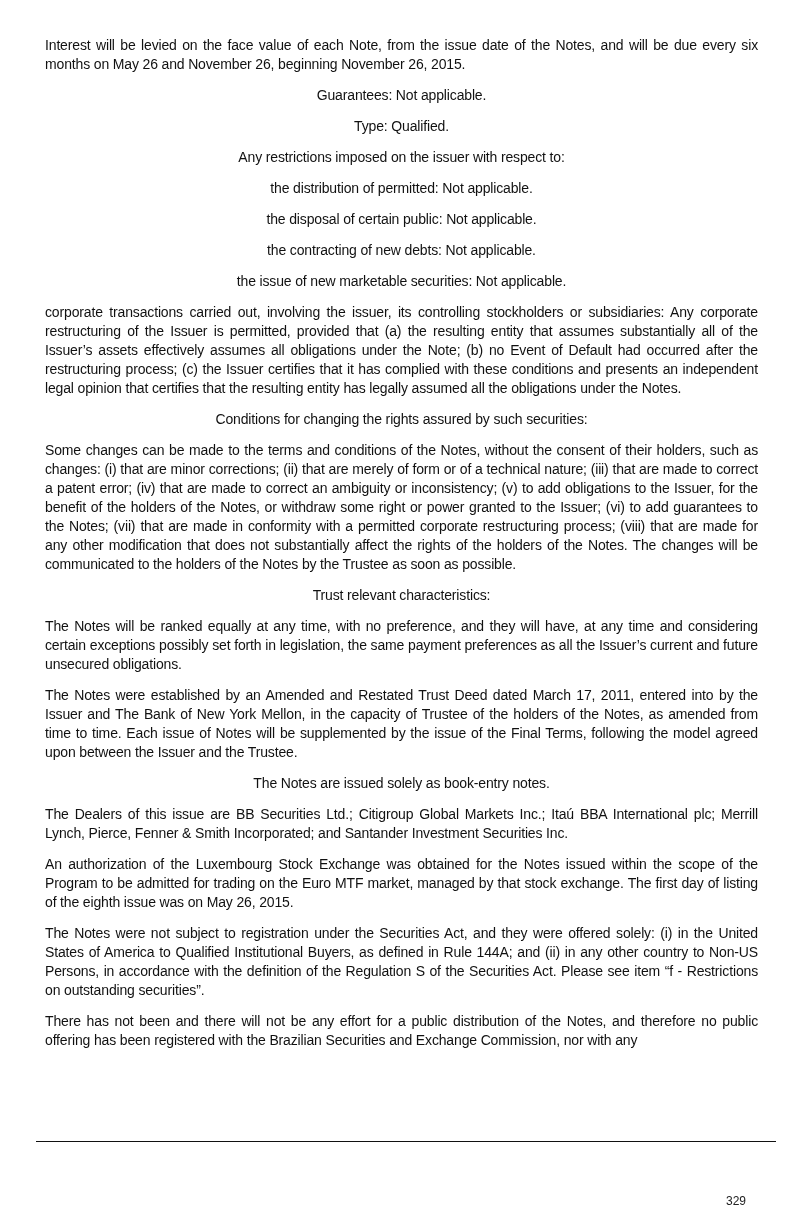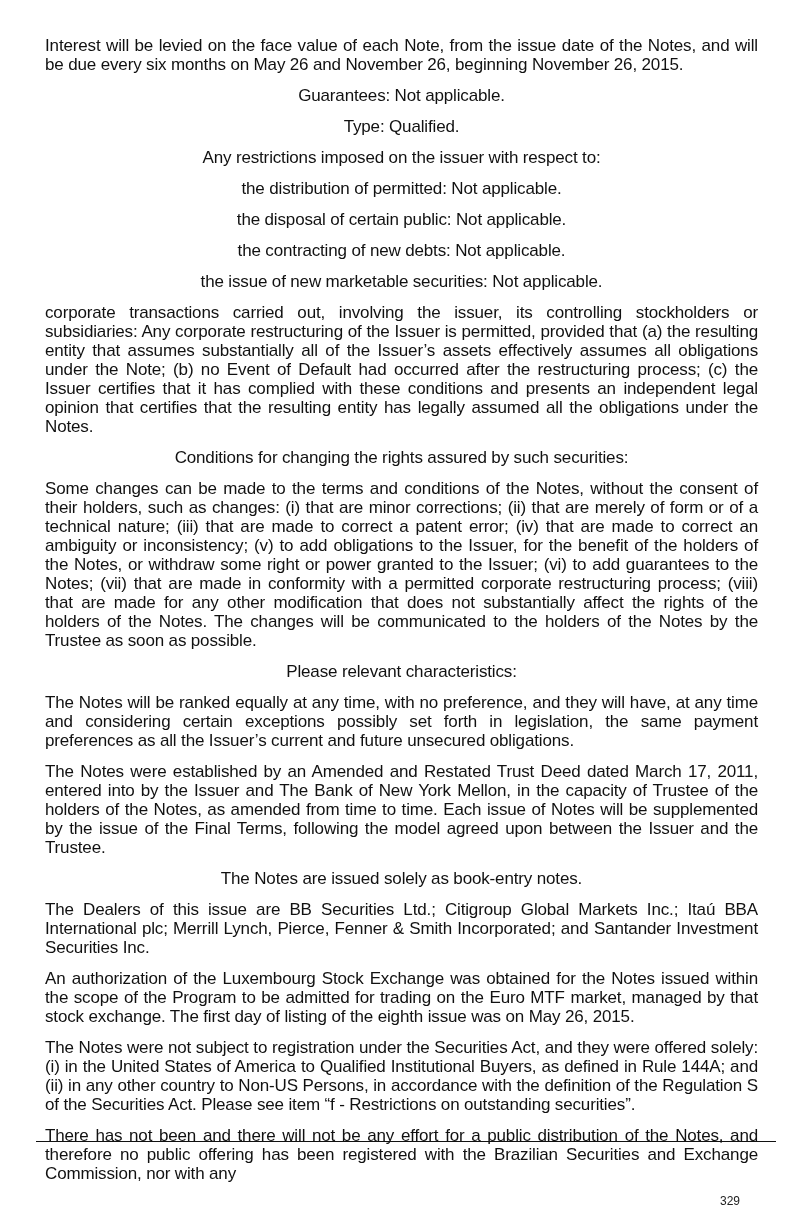--- a/index.html
+++ b/index.html
@@ -15,21 +15,21 @@
       font-family: "Liberation Sans", sans-serif;
       color: #111111;
     }
     .page {
       position: absolute;
       left: 45px;
       top: 36px;
       width: 721px;
     }
     .para {
-      font-size: 17px;
+      font-size: 14px;
       line-height: 19px;
       margin: 0 8px 12px 0;
       text-align: justify;
       letter-spacing: -0.15px;
     }
     .para.short {
       text-align: center;
     }
     .rule {
       position: absolute;
@@ -37,41 +37,41 @@
       top: 1141px;
       width: 740px;
       height: 0;
       border-top: 1.5px solid #111111;
     }
     .page-number {
       position: absolute;
       left: 720px;
       top: 1194px;
       width: 32px;
-      text-align: left;
+      text-align: center;
       font-size: 12px;
       color: #222222;
     }
   </style>
 </head>
 <body>
 
 <div class="page">
   <p class="para">Interest will be levied on the face value of each Note, from the issue date of the Notes, and will be due every six months on May 26 and November 26, beginning November 26, 2015.</p>
   <p class="para short">Guarantees: Not applicable.</p>
   <p class="para short">Type: Qualified.</p>
   <p class="para short">Any restrictions imposed on the issuer with respect to:</p>
   <p class="para short">the distribution of permitted: Not applicable.</p>
   <p class="para short">the disposal of certain public: Not applicable.</p>
   <p class="para short">the contracting of new debts: Not applicable.</p>
   <p class="para short">the issue of new marketable securities: Not applicable.</p>
   <p class="para">corporate transactions carried out, involving the issuer, its controlling stockholders or subsidiaries: Any corporate restructuring of the Issuer is permitted, provided that (a) the resulting entity that assumes substantially all of the Issuer’s assets effectively assumes all obligations under the Note; (b) no Event of Default had occurred after the restructuring process; (c) the Issuer certifies that it has complied with these conditions and presents an independent legal opinion that certifies that the resulting entity has legally assumed all the obligations under the Notes.</p>
   <p class="para short">Conditions for changing the rights assured by such securities:</p>
   <p class="para">Some changes can be made to the terms and conditions of the Notes, without the consent of their holders, such as changes: (i) that are minor corrections; (ii) that are merely of form or of a technical nature; (iii) that are made to correct a patent error; (iv) that are made to correct an ambiguity or inconsistency; (v) to add obligations to the Issuer, for the benefit of the holders of the Notes, or withdraw some right or power granted to the Issuer; (vi) to add guarantees to the Notes; (vii) that are made in conformity with a permitted corporate restructuring process; (viii) that are made for any other modification that does not substantially affect the rights of the holders of the Notes. The changes will be communicated to the holders of the Notes by the Trustee as soon as possible.</p>
-  <p class="para short">Please relevant characteristics:</p>
+  <p class="para short">Trust relevant characteristics:</p>
   <p class="para">The Notes will be ranked equally at any time, with no preference, and they will have, at any time and considering certain exceptions possibly set forth in legislation, the same payment preferences as all the Issuer’s current and future unsecured obligations.</p>
   <p class="para">The Notes were established by an Amended and Restated Trust Deed dated March 17, 2011, entered into by the Issuer and The Bank of New York Mellon, in the capacity of Trustee of the holders of the Notes, as amended from time to time. Each issue of Notes will be supplemented by the issue of the Final Terms, following the model agreed upon between the Issuer and the Trustee.</p>
   <p class="para short">The Notes are issued solely as book-entry notes.</p>
   <p class="para">The Dealers of this issue are BB Securities Ltd.; Citigroup Global Markets Inc.; Itaú BBA International plc; Merrill Lynch, Pierce, Fenner &amp; Smith Incorporated; and Santander Investment Securities Inc.</p>
   <p class="para">An authorization of the Luxembourg Stock Exchange was obtained for the Notes issued within the scope of the Program to be admitted for trading on the Euro MTF market, managed by that stock exchange. The first day of listing of the eighth issue was on May 26, 2015.</p>
   <p class="para">The Notes were not subject to registration under the Securities Act, and they were offered solely: (i) in the United States of America to Qualified Institutional Buyers, as defined in Rule 144A; and (ii) in any other country to Non-US Persons, in accordance with the definition of the Regulation S of the Securities Act. Please see item “f - Restrictions on outstanding securities”.</p>
   <p class="para">There has not been and there will not be any effort for a public distribution of the Notes, and therefore no public offering has been registered with the Brazilian Securities and Exchange Commission, nor with any</p>
 </div>
 
 <div class="rule"></div>

